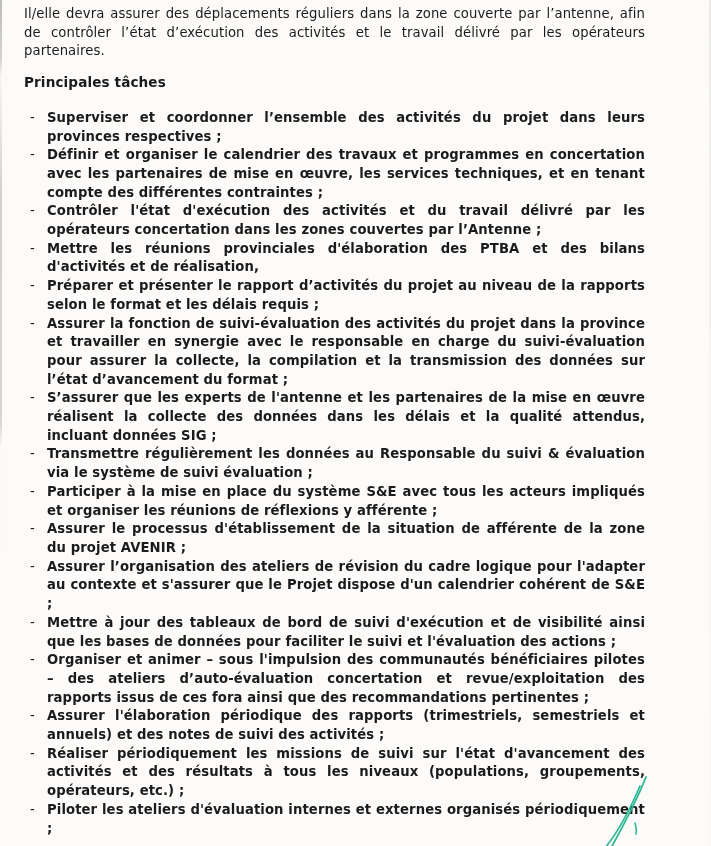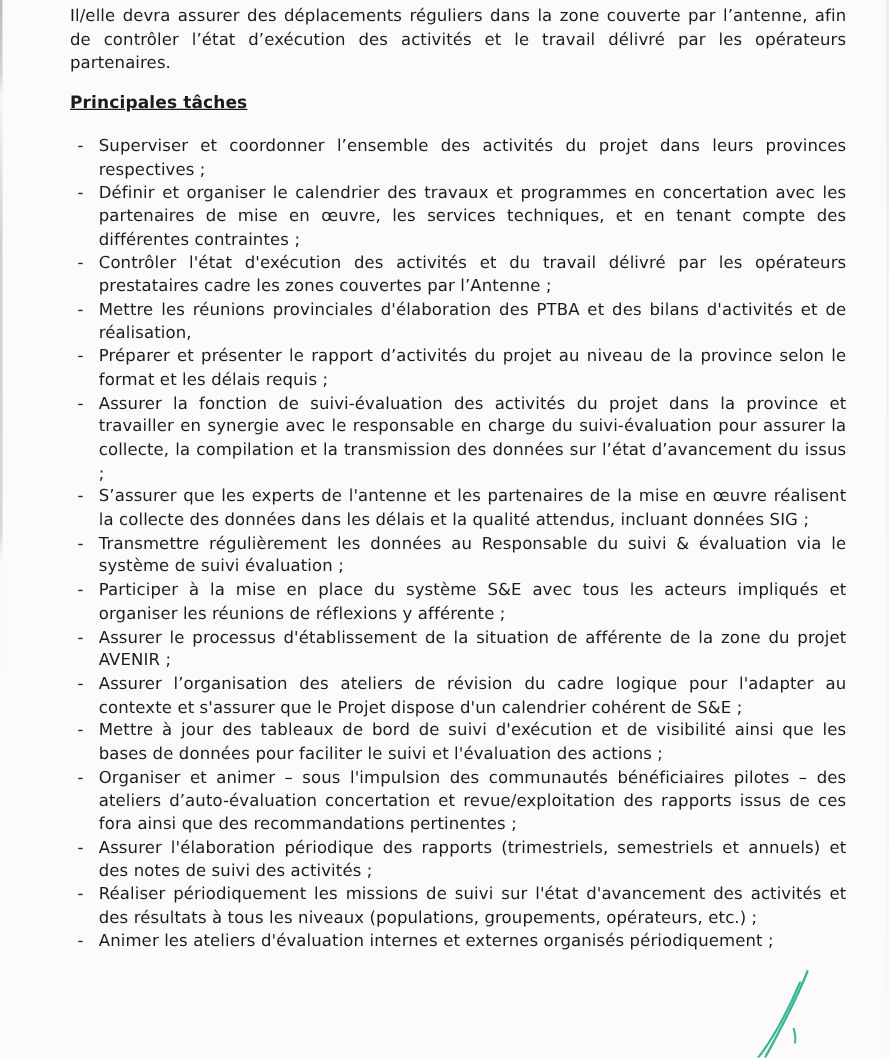--- a/index.html
+++ b/index.html
@@ -10,51 +10,51 @@
     color: #1b1b1b;
     overflow: hidden;
     position: relative;
   }
   .page {
     position: absolute; inset: 0;
     background: #fcfbf9;
   }
   .content {
     position: absolute;
-    left: 56px; top: 5px; width: 621px;
+    left: 24px; top: 5px; width: 621px;
     font-size: 13.2px;
     line-height: 18.7px;
     letter-spacing: 0.1px;
   }
   p.para {
     margin: 0 0 11px 0;
     text-align: justify;
     text-justify: inter-word;
   }
   h2.heading {
     margin: 12px 0 17px 0;
     font-size: 13.6px;
     font-weight: bold;
-    text-decoration: underline;
     letter-spacing: 0.1px;
   }
   .task-list { margin: 0; }
   .task {
     display: flex;
     align-items: flex-start;
   }
   .dash {
     flex: 0 0 23px;
     padding-left: 6px;
     box-sizing: border-box;
   }
   .task-text {
     flex: 1;
     text-align: justify;
     text-justify: inter-word;
+    font-weight: bold;
   }
   .pen-mark {
     position: absolute; left: 0; top: 0;
     width: 711px; height: 846px;
     pointer-events: none;
   }
   .scan-edge-left, .scan-edge-right {
     position: absolute; top: 0; bottom: 0;
     pointer-events: none;
   }
@@ -93,36 +93,36 @@
           <span class="task-text">Superviser et coordonner l’ensemble des activités du projet dans leurs provinces respectives ;</span>
         </div>
 
         <div class="task">
           <span class="dash">-</span>
           <span class="task-text">Définir et organiser le calendrier des travaux et programmes en concertation avec les partenaires de mise en œuvre, les services techniques, et en tenant compte des différentes contraintes ;</span>
         </div>
 
         <div class="task">
           <span class="dash">-</span>
-          <span class="task-text">Contrôler l'état d'exécution des activités et du travail délivré par les opérateurs prestataires cadre les zones couvertes par l’Antenne ;</span>
+          <span class="task-text">Contrôler l'état d'exécution des activités et du travail délivré par les opérateurs concertation dans les zones couvertes par l’Antenne ;</span>
         </div>
 
         <div class="task">
           <span class="dash">-</span>
           <span class="task-text">Mettre les réunions provinciales d'élaboration des PTBA et des bilans d'activités et de réalisation,</span>
         </div>
 
         <div class="task">
           <span class="dash">-</span>
-          <span class="task-text">Préparer et présenter le rapport d’activités du projet au niveau de la province selon le format et les délais requis ;</span>
+          <span class="task-text">Préparer et présenter le rapport d’activités du projet au niveau de la rapports selon le format et les délais requis ;</span>
         </div>
 
         <div class="task">
           <span class="dash">-</span>
-          <span class="task-text">Assurer la fonction de suivi-évaluation des activités du projet dans la province et travailler en synergie avec le responsable en charge du suivi-évaluation pour assurer la collecte, la compilation et la transmission des données sur l’état d’avancement du issus ;</span>
+          <span class="task-text">Assurer la fonction de suivi-évaluation des activités du projet dans la province et travailler en synergie avec le responsable en charge du suivi-évaluation pour assurer la collecte, la compilation et la transmission des données sur l’état d’avancement du format ;</span>
         </div>
 
         <div class="task">
           <span class="dash">-</span>
           <span class="task-text">S’assurer que les experts de l'antenne et les partenaires de la mise en œuvre réalisent la collecte des données dans les délais et la qualité attendus, incluant données SIG ;</span>
         </div>
 
         <div class="task">
           <span class="dash">-</span>
           <span class="task-text">Transmettre régulièrement les données au Responsable du suivi &amp; évaluation via le système de suivi évaluation ;</span>
@@ -158,21 +158,21 @@
           <span class="task-text">Assurer l'élaboration périodique des rapports (trimestriels, semestriels et annuels) et des notes de suivi des activités ;</span>
         </div>
 
         <div class="task">
           <span class="dash">-</span>
           <span class="task-text">Réaliser périodiquement les missions de suivi sur l'état d'avancement des activités et des résultats à tous les niveaux (populations, groupements, opérateurs, etc.) ;</span>
         </div>
 
         <div class="task">
           <span class="dash">-</span>
-          <span class="task-text">Animer les ateliers d'évaluation internes et externes organisés périodiquement ;</span>
+          <span class="task-text">Piloter les ateliers d'évaluation internes et externes organisés périodiquement ;</span>
         </div>
       </div>
   </div>
 
   <svg class="pen-mark" viewBox="0 0 711 846" xmlns="http://www.w3.org/2000/svg">
     <path class="pen-stroke" d="M646,777 C637,800 622,828 611,848" fill="none" stroke="#2eb893" stroke-width="1.8" stroke-linecap="round"></path>
     <path class="pen-stroke" d="M640,786 C631,807 618,832 605,848" fill="none" stroke="#2eb893" stroke-width="1.7" stroke-linecap="round"></path>
     <path class="pen-stroke" d="M635,823 C636,827 637,831 636,834" fill="none" stroke="#2eb893" stroke-width="1.6" stroke-linecap="round"></path>
   </svg>
 

